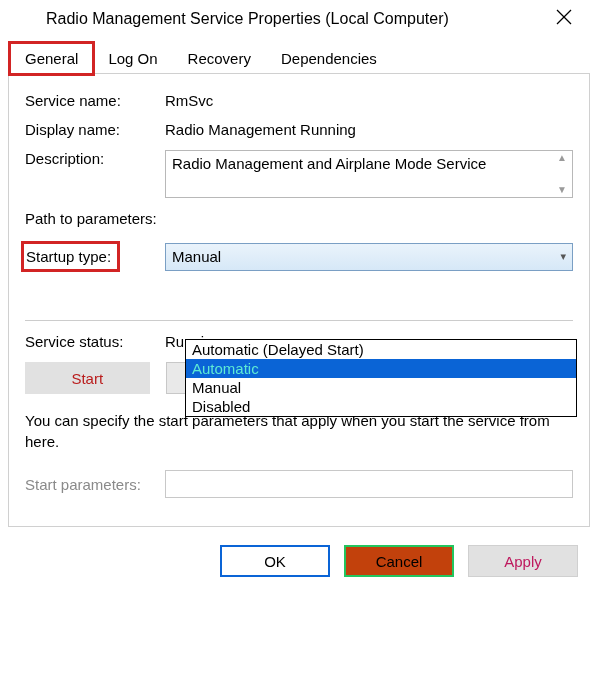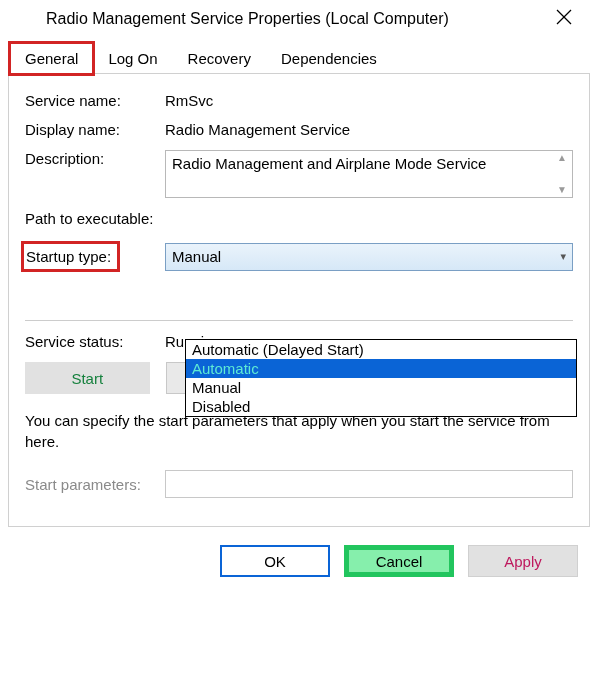--- a/index.html
+++ b/index.html
@@ -30,29 +30,29 @@
   .chev { color: #555; font-size: 11px; }
 
   .dropdown { position: absolute; left: 176px; top: 265px; width: 392px; border: 1px solid #000; background: #fff; z-index: 5; }
   .dd-item { padding: 1px 6px; font-size: 15px; }
   .dd-item.selected { background: #0a64d6; color: #5eead4; }
 
   .hr { border: none; border-top: 1px solid #ccc; margin: 48px 0 12px 0; }
 
   .btn-row { display: flex; gap: 16px; margin: 10px 0 16px 0; }
   .btn { flex: 1; height: 32px; display: flex; align-items: center; justify-content: center; background: #e1e1e1; font-size: 15px; }
-  .btn.disabled { color: #15803d; }
+  .btn.disabled { color: #b91c1c; }
   .btn.enabled { background: #e9e9e9; border: 1px solid #c8c8c8; color: #000; }
 
   .note { margin: 10px 0 18px 0; line-height: 1.4; }
 
   .param-input { flex: 1; height: 28px; border: 1px solid #c8c8c8; background: #fff; }
 
   .footer { display: flex; justify-content: flex-end; gap: 14px; padding: 10px 20px 14px 0; }
-  .fbtn { width: 110px; height: 32px; display: flex; align-items: center; justify-content: center; border: 5px solid #22c55e; background: #86efac; }
+  .fbtn { width: 110px; height: 32px; display: flex; align-items: center; justify-content: center; border: 2px solid #22c55e; background: #c2410c; }
   .fbtn.primary { border: 2px solid #0a64d6; background: #fff; }
   .fbtn.disabled { color: #be185d; background: #e1e1e1; border: 1px solid #d0d0d0; }
   .grey-label { color: #8a8a8a; }
 
   .highlight { outline: 3px solid #d22424; outline-offset: -1px; }
   .highlight-label { display: inline-block; border: 3px solid #d22424; padding: 4px 6px 4px 2px; margin-left: -4px; }
 </style>
 </head>
 <body>
 
@@ -78,36 +78,36 @@
 
 <div class="panel">
 
   <div class="row">
     <div class="label">Service name:</div>
     <div class="value">RmSvc</div>
   </div>
 
   <div class="row">
     <div class="label">Display name:</div>
-    <div class="value">Radio Management Service</div>
+    <div class="value">Radio Management Running</div>
   </div>
 
   <div class="row">
     <div class="label">Description:</div>
     <div class="desc-box">
       <span>Radio Management and Airplane Mode Service</span>
       <div class="desc-scroll">
         <div class="arrow">▲</div>
         <div class="arrow">▼</div>
       </div>
     </div>
   </div>
 
   <div class="path-row">
-    <div>Path to executable:</div>
+    <div>Path to parameters:</div>
   </div>
 
   <div class="row" style="align-items:center;">
     <div class="label">
       <span class="highlight-label">Startup type:</span>
     </div>
     <div class="select-box">
       <span>Manual</span>
       <span class="chev">▾</span>
     </div>

